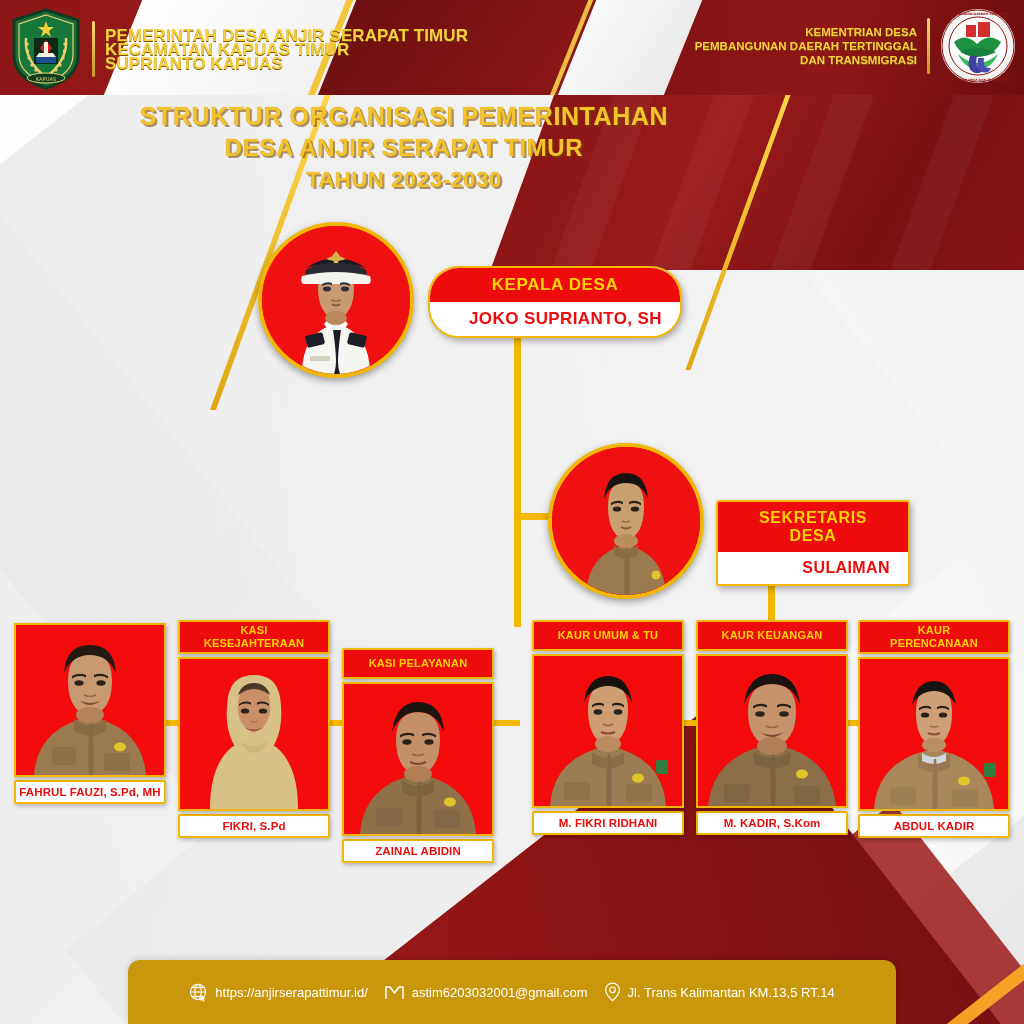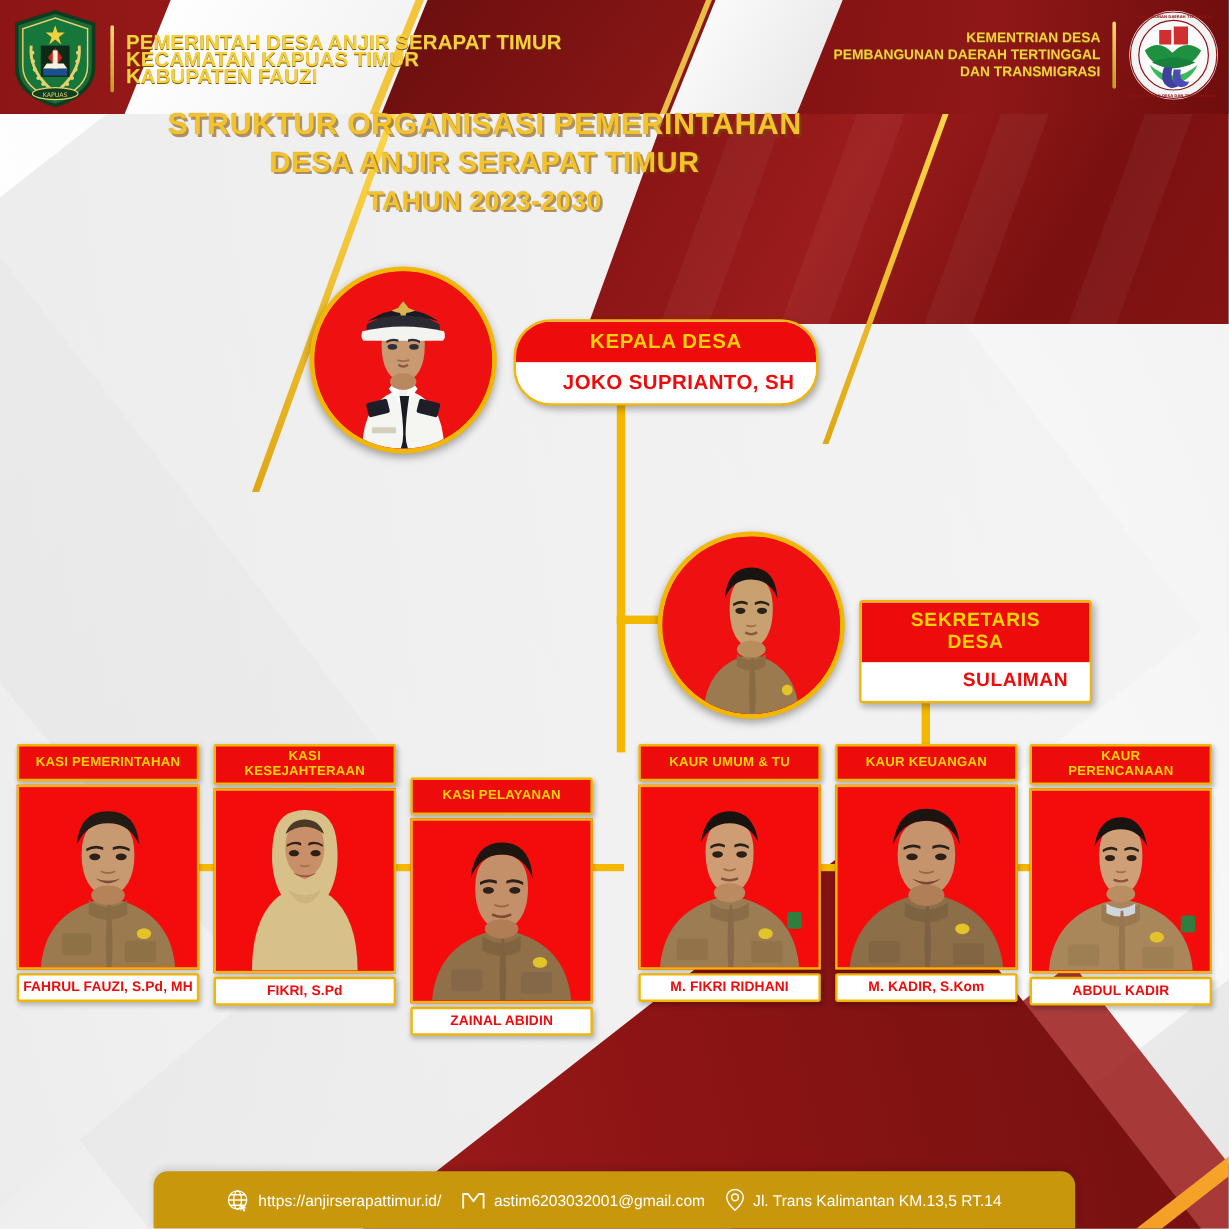--- a/index.html
+++ b/index.html
@@ -54,21 +54,21 @@
   .hdr-left-text{display:flex;flex-direction:column;gap:1px;}
   .hdr-left-text div{font-size:17px;font-weight:bold;letter-spacing:.1px;
       color:#f5cf3e;text-shadow:0 1px 0 #7a5a00;line-height:13px;white-space:nowrap;}
   .hdr-right{position:absolute;right:8px;top:8px;display:flex;align-items:center;gap:10px;z-index:10;}
   .hdr-right-text{display:flex;flex-direction:column;align-items:flex-end;gap:1px;}
   .hdr-right-text div{font-size:11.5px;font-weight:bold;color:#f5cf3e;
       text-shadow:0 1px 0 #7a5a00;line-height:13px;white-space:nowrap;}
   .kemendesa{width:76px;height:76px;flex:0 0 auto;}
 
   
-  .title-block{position:absolute;left:0;top:88px;width:808px;text-align:center;z-index:6;}
+  .title-block{position:absolute;left:0;top:100px;width:808px;text-align:center;z-index:6;}
   .title-block .tl{font-size:25px;font-weight:bold;letter-spacing:.6px;line-height:32px;
       color:#f3c32e;
       text-shadow:2px 2px 0 rgba(120,70,0,.55), 0 0 1px #b98a10;}
   .title-block .tl.t2{font-size:24px;}
   .title-block .tl.t3{font-size:22px;}
 
   
   .conn{position:absolute;background:#f5b800;z-index:4;}
 
   
@@ -91,21 +91,21 @@
   .card .c-role.two{padding:2px 2px;}
   .card .c-photo{margin-top:3px;height:150px;background:#f40c0c;border:2px solid #f2b705;
       position:relative;overflow:hidden;box-shadow:1px 2px 4px rgba(0,0,0,.25);}
   .card .c-photo svg{position:absolute;left:0;bottom:0;}
   .card .c-name{margin-top:3px;background:#fff;border:2px solid #f2b705;border-radius:2px;
       color:#ee0b0b;font-weight:bold;font-size:11.5px;text-align:center;padding:4px 1px;
       letter-spacing:.1px;box-shadow:1px 2px 4px rgba(0,0,0,.25);white-space:nowrap;
       overflow:hidden;}
 
   
-  .footer{position:absolute;left:128px;bottom:0;width:768px;height:48px;
+  .footer{position:absolute;left:128px;bottom:0;width:768px;height:64px;
       background:#c8970c;border-radius:12px 12px 0 0;z-index:12;
       display:flex;align-items:center;justify-content:center;gap:16px;
       box-shadow:0 -2px 6px rgba(0,0,0,.12);}
   .fitem{display:flex;align-items:center;gap:7px;color:#fff;font-size:13px;white-space:nowrap;}
   .fitem svg{display:block;flex:0 0 auto;}
 </style>
 </head>
 <body>
 
 <div id="stage">
@@ -160,21 +160,21 @@
         <rect x="26" y="49" width="20" height="6" fill="#1b4f8f"></rect>
         <path d="M26 49 l20 0 l-3 -4 l-14 0 z" fill="#f7f3e0"></path>
         <ellipse cx="36" cy="70" rx="19" ry="5" fill="#103f20" stroke="#e8d070" stroke-width="1"></ellipse>
         <text x="36" y="72.5" font-size="5.2" fill="#e8d070" text-anchor="middle" font-family="DejaVu Sans">KAPUAS</text>
       </svg>
     </div>
     <div class="hdr-divider"></div>
     <div class="hdr-left-text">
       <div>PEMERINTAH DESA ANJIR SERAPAT TIMUR</div>
       <div>KECAMATAN KAPUAS TIMUR</div>
-      <div>KABUPATEN FAUZI</div>
+      <div>SUPRIANTO KAPUAS</div>
     </div>
   </div>
 
   <div class="hdr-right">
     <div class="hdr-right-text">
       <div>KEMENTRIAN DESA</div>
       <div>PEMBANGUNAN DAERAH TERTINGGAL</div>
       <div>DAN TRANSMIGRASI</div>
     </div>
     <div class="hdr-divider"></div>
@@ -282,24 +282,20 @@
       </svg>
     </div>
     <div style="width:12px"></div>
     <div class="label-box" style="width:190px;margin-top:44px;">
       <div class="label-role" style="font-size:16px;">SEKRETARIS  DESA</div>
       <div class="label-name" style="font-size:16px;">SULAIMAN</div>
     </div>
   </div>
 
   <div class="card" style="left:14px;top:620px;">
-    <div class="c-role two" style="padding: 7px 2px;">
-      <span>KASI PEMERINTAHAN</span>
-      
-    </div>
     <div class="c-photo">
       <svg width="148" height="150" viewBox="0 0 148 150">
         <rect width="148" height="150" fill="#f40c0c"></rect>
         <path d="M18 150 q4 -48 56 -58 q52 10 56 58 z" fill="#9a7a4e"></path>
         <path d="M58 94 q16 12 32 0 l0 12 q-16 9 -32 0 z" fill="#8b6d45"></path>
         <path d="M74 96 q-3 30 -1 54 l4 0 q2 -24 -1 -54 z" fill="#8a6c44"></path>
         <ellipse cx="104" cy="122" rx="6" ry="4.5" fill="#e3c428"></ellipse>
         <rect x="96" y="128" width="2" height="14" fill="#2b4e8a"></rect>
         <rect x="36" y="122" width="24" height="18" rx="2" fill="#8f7146"></rect>
         <rect x="88" y="128" width="26" height="18" rx="2" fill="#8f7146"></rect>

